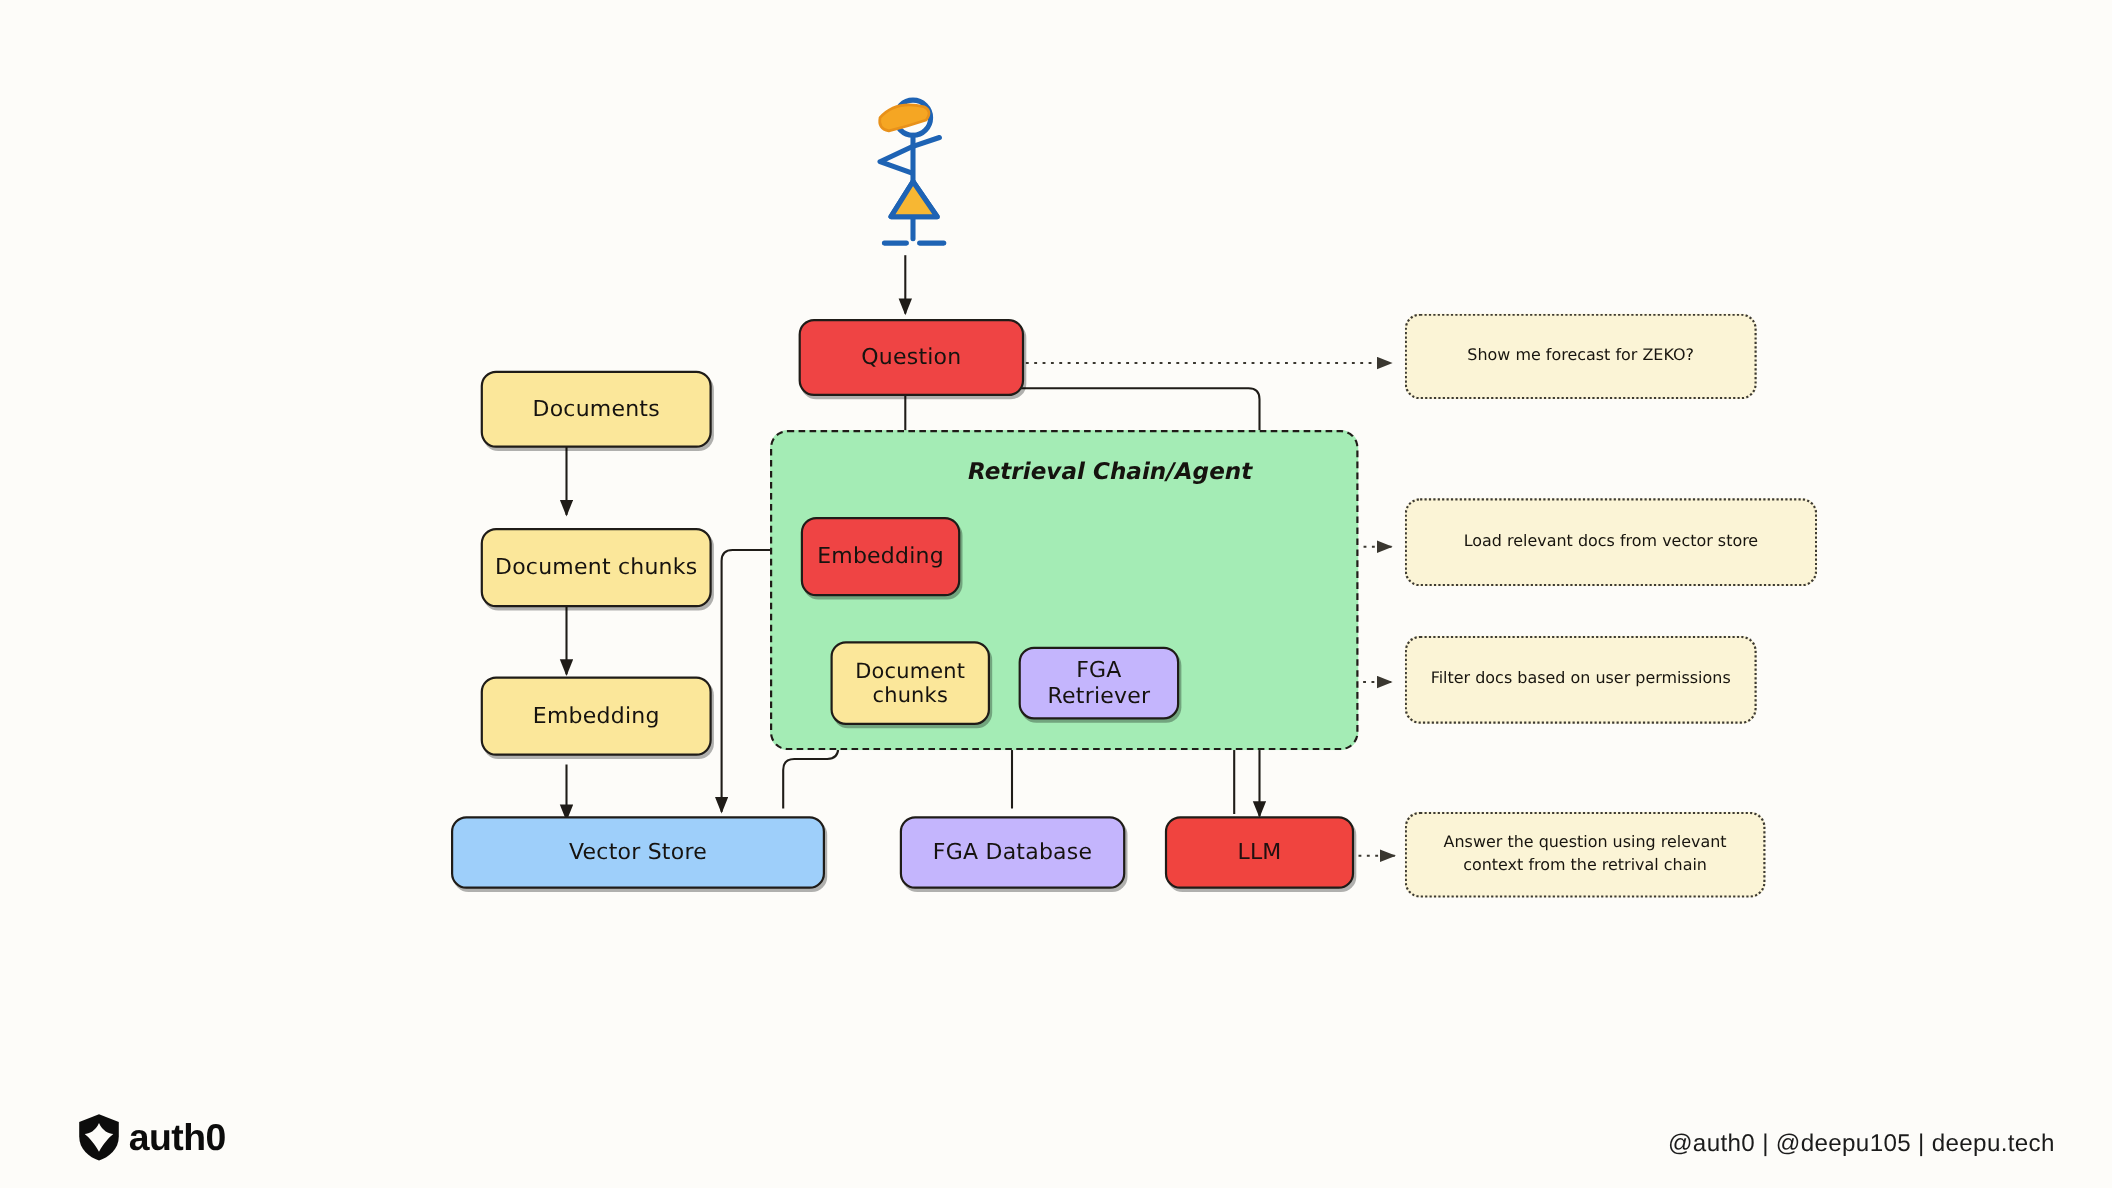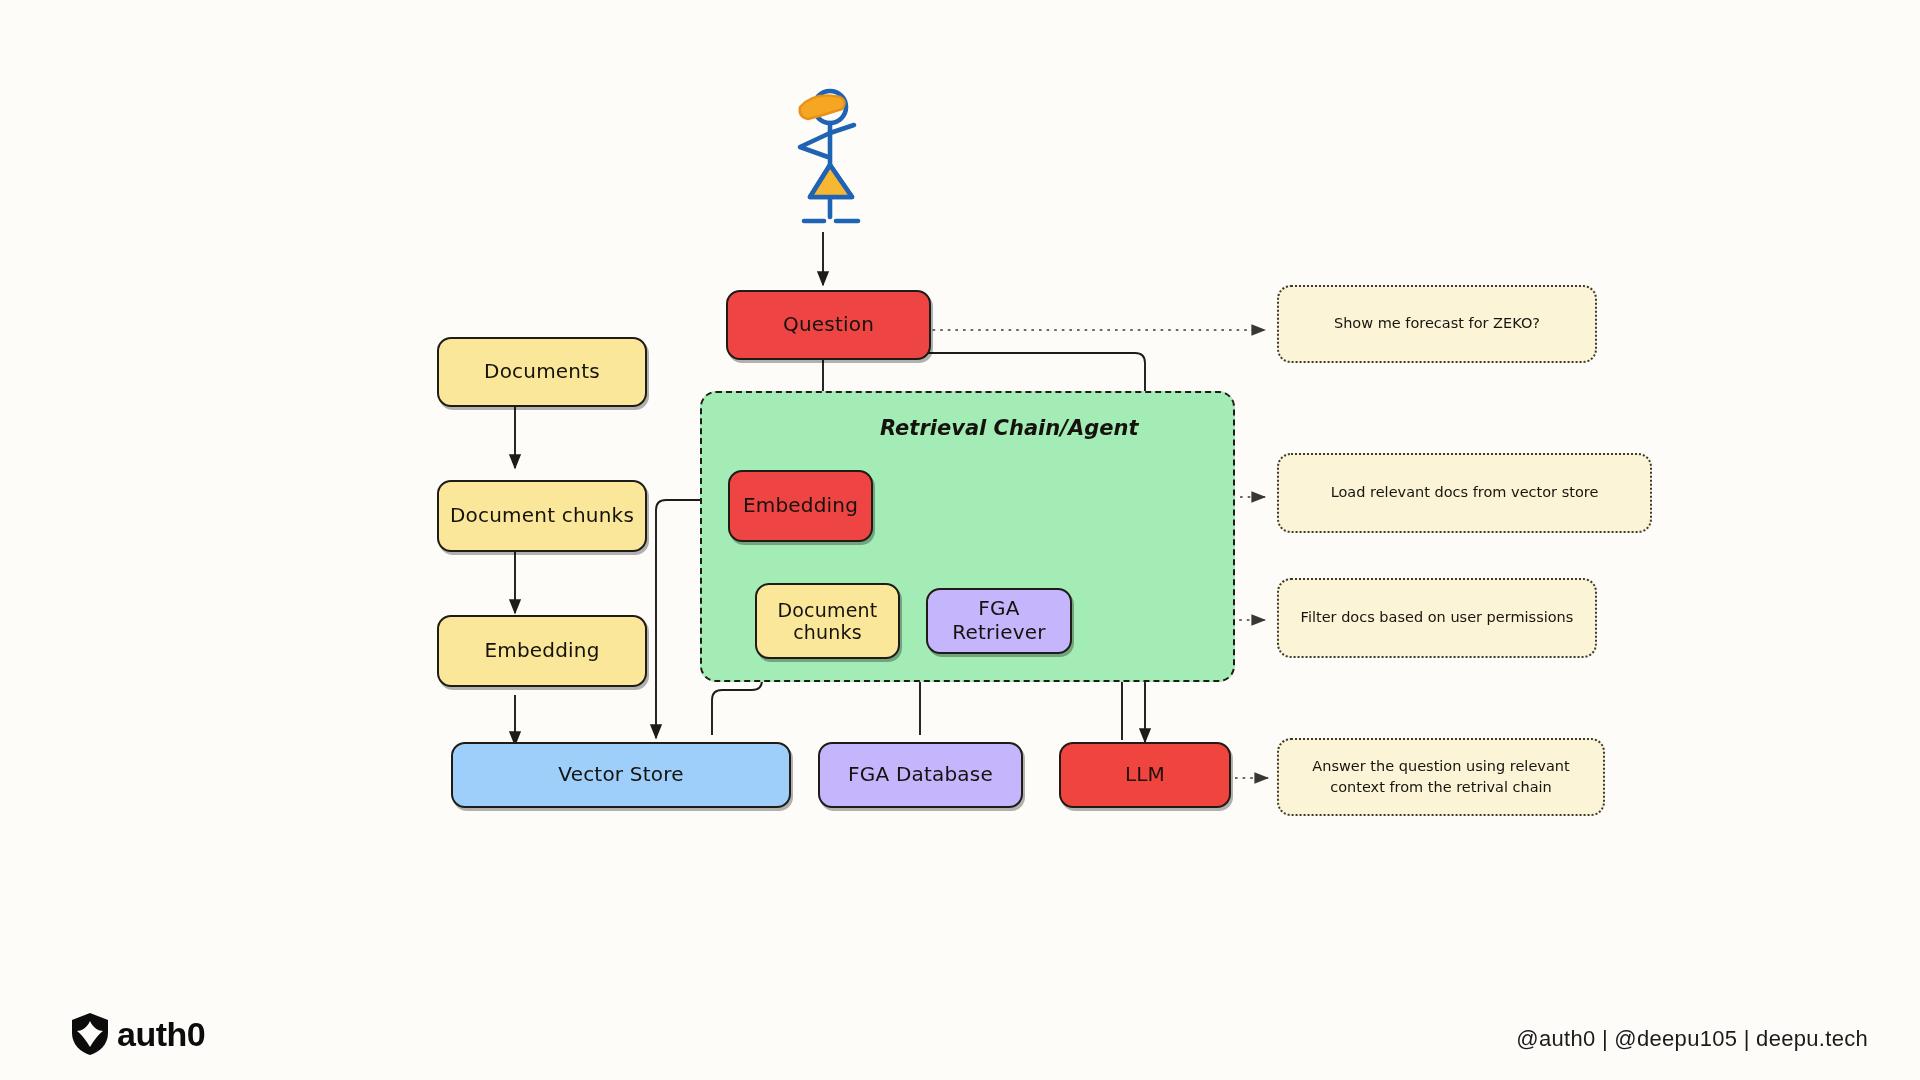--- a/index.html
+++ b/index.html
@@ -203,21 +203,21 @@
     <span>Embedding</span>
   </div>
   <div class="node n-yellow" style="left:728px;top:583px;width:145px;height:76px;font-size:19px;">
     <span style="white-space:pre-line">Document
 chunks</span>
   </div>
   <div class="node n-purple" style="left:926px;top:588px;width:146px;height:66px;">
     <span>FGA Retriever</span>
   </div>
 
-  <div class="node n-blue" style="left:410px;top:742px;width:340px;height:66px;margin-left:41px;">
+  <div class="node n-blue" style="left:410px;top:742px;width:340px;height:66px;">
     <span>Vector Store</span>
   </div>
   <div class="node n-purple" style="left:818px;top:742px;width:205px;height:66px;">
     <span>FGA Database</span>
   </div>
   <div class="node n-red" style="left:1059px;top:742px;width:172px;height:66px;">
     <span>LLM</span>
   </div>
 
   <div class="callout" style="left:1277px;top:285px;width:320px;height:78px;">

